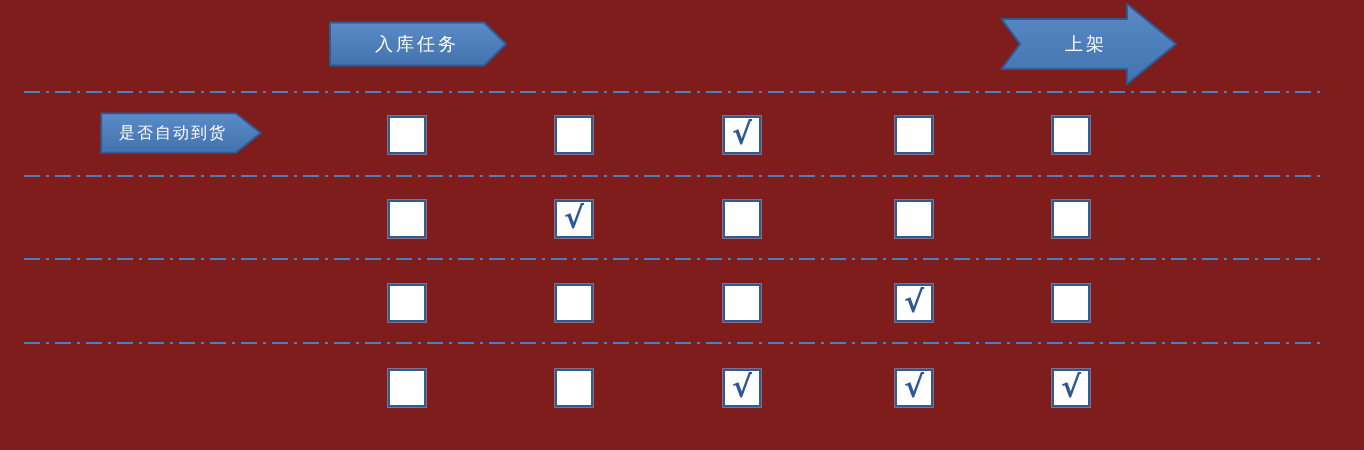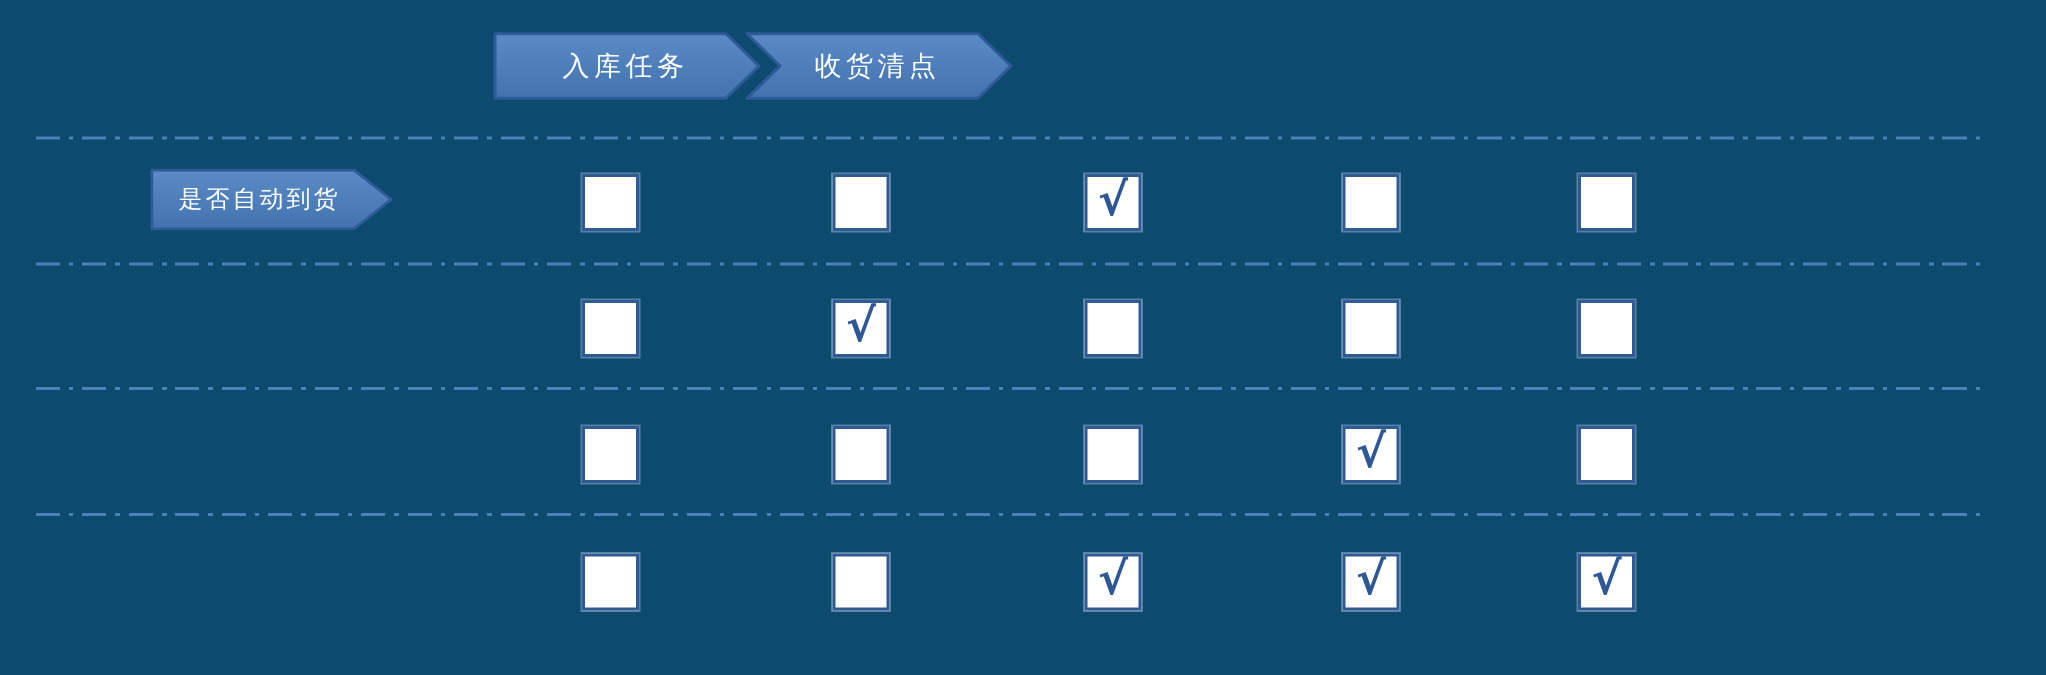--- a/index.html
+++ b/index.html
@@ -1,19 +1,19 @@
 <!DOCTYPE html>
 <html style="--shape-fill-top: #5B8BC7; --shape-fill-bottom: #4273AE; --shape-border: #2C5B97; --checkbox-border: #2E5B94; --checkmark: #2D5795; --separator: #4C7FBB; --label-text: #FFFFFF;"><head>
 <meta charset="utf-8">
 <style>
   html,body{margin:0;padding:0;background:#ffffff;}
   .canvas{
     position:relative;
     width:1364px;height:450px;
-    background:#0c4a6e;
+    background:#7f1d1d;
     overflow:hidden;
     font-family:"Liberation Sans","DejaVu Sans",sans-serif;
   }
   .defs-svg{position:absolute;width:0;height:0;}
 
   
   .step{position:absolute;top:21px;width:180px;height:46px;}
   .step svg{position:absolute;inset:0;width:100%;height:100%;overflow:visible;}
   .shp{fill:url(#blueGrad);stroke:var(--shape-border,#2c5b97);stroke-width:2;stroke-linejoin:round;}
   .step-label{
@@ -84,25 +84,25 @@
       </linearGradient>
     </defs>
   </svg>
 
   <div class="step s1">
     <svg viewBox="0 0 180 46">
         <path class="shp" d="M2,1.5 L156,1.5 L178,23 L156,44.5 L2,44.5 Z"></path>
       </svg>
     <span class="step-label">入库任务</span>
   </div>
-  <div class="step s2">
-    <svg viewBox="0 0 180 46">
-        <path class="shp" d="M2,1.5 L156,1.5 L178,23 L156,44.5 L2,44.5 L24,23 Z"></path>
+  <div class="step s5">
+    <svg viewBox="0 0 178 84">
+        <path class="shp" d="M1.5,17 L127,17 L127,2 L176,42 L127,82 L127,67 L1.5,67 L20,42 Z"></path>
       </svg>
-    <span class="step-label">收货清点</span>
+    <span class="step-label">上架</span>
   </div>
 
   <div class="sep sep1"></div>
   <div class="sep sep2"></div>
   <div class="sep sep3"></div>
   <div class="sep sep4"></div>
 
   <div class="row-label rl1">
     <svg viewBox="0 0 174 45">
         <path class="shp" d="M1.5,1.5 L146,1.5 L172.5,22.5 L146,43.5 L1.5,43.5 Z"></path>

